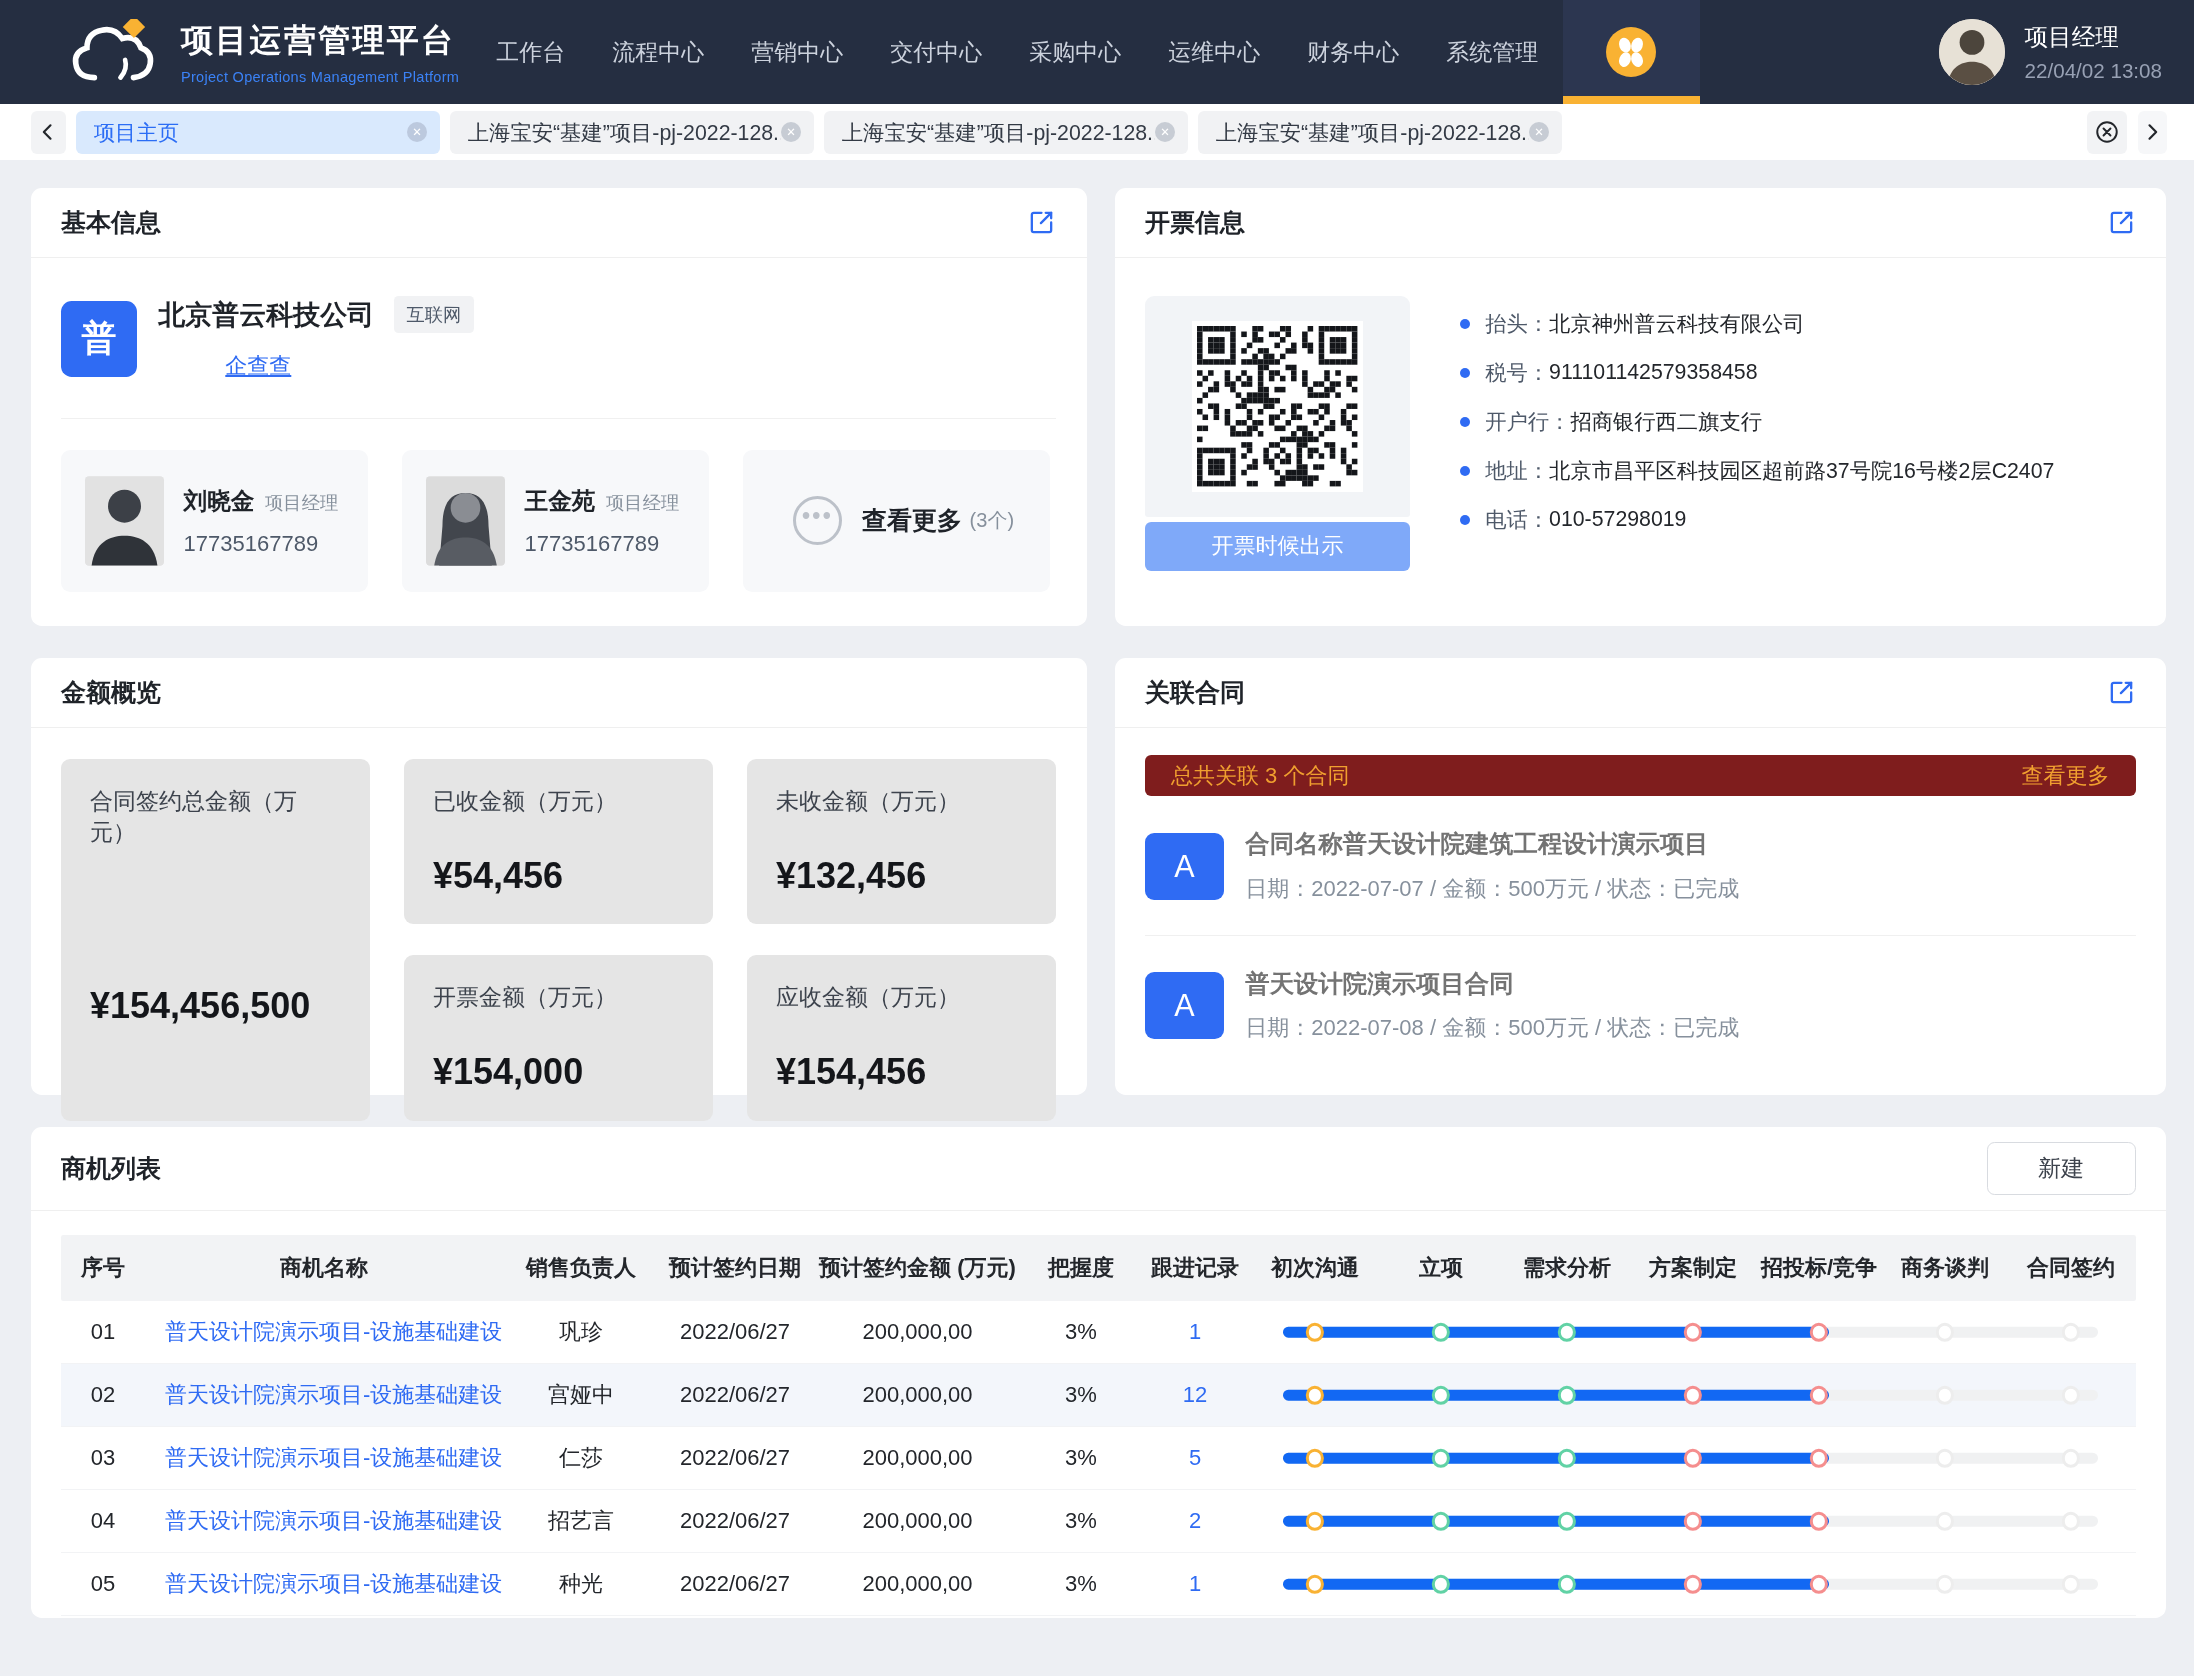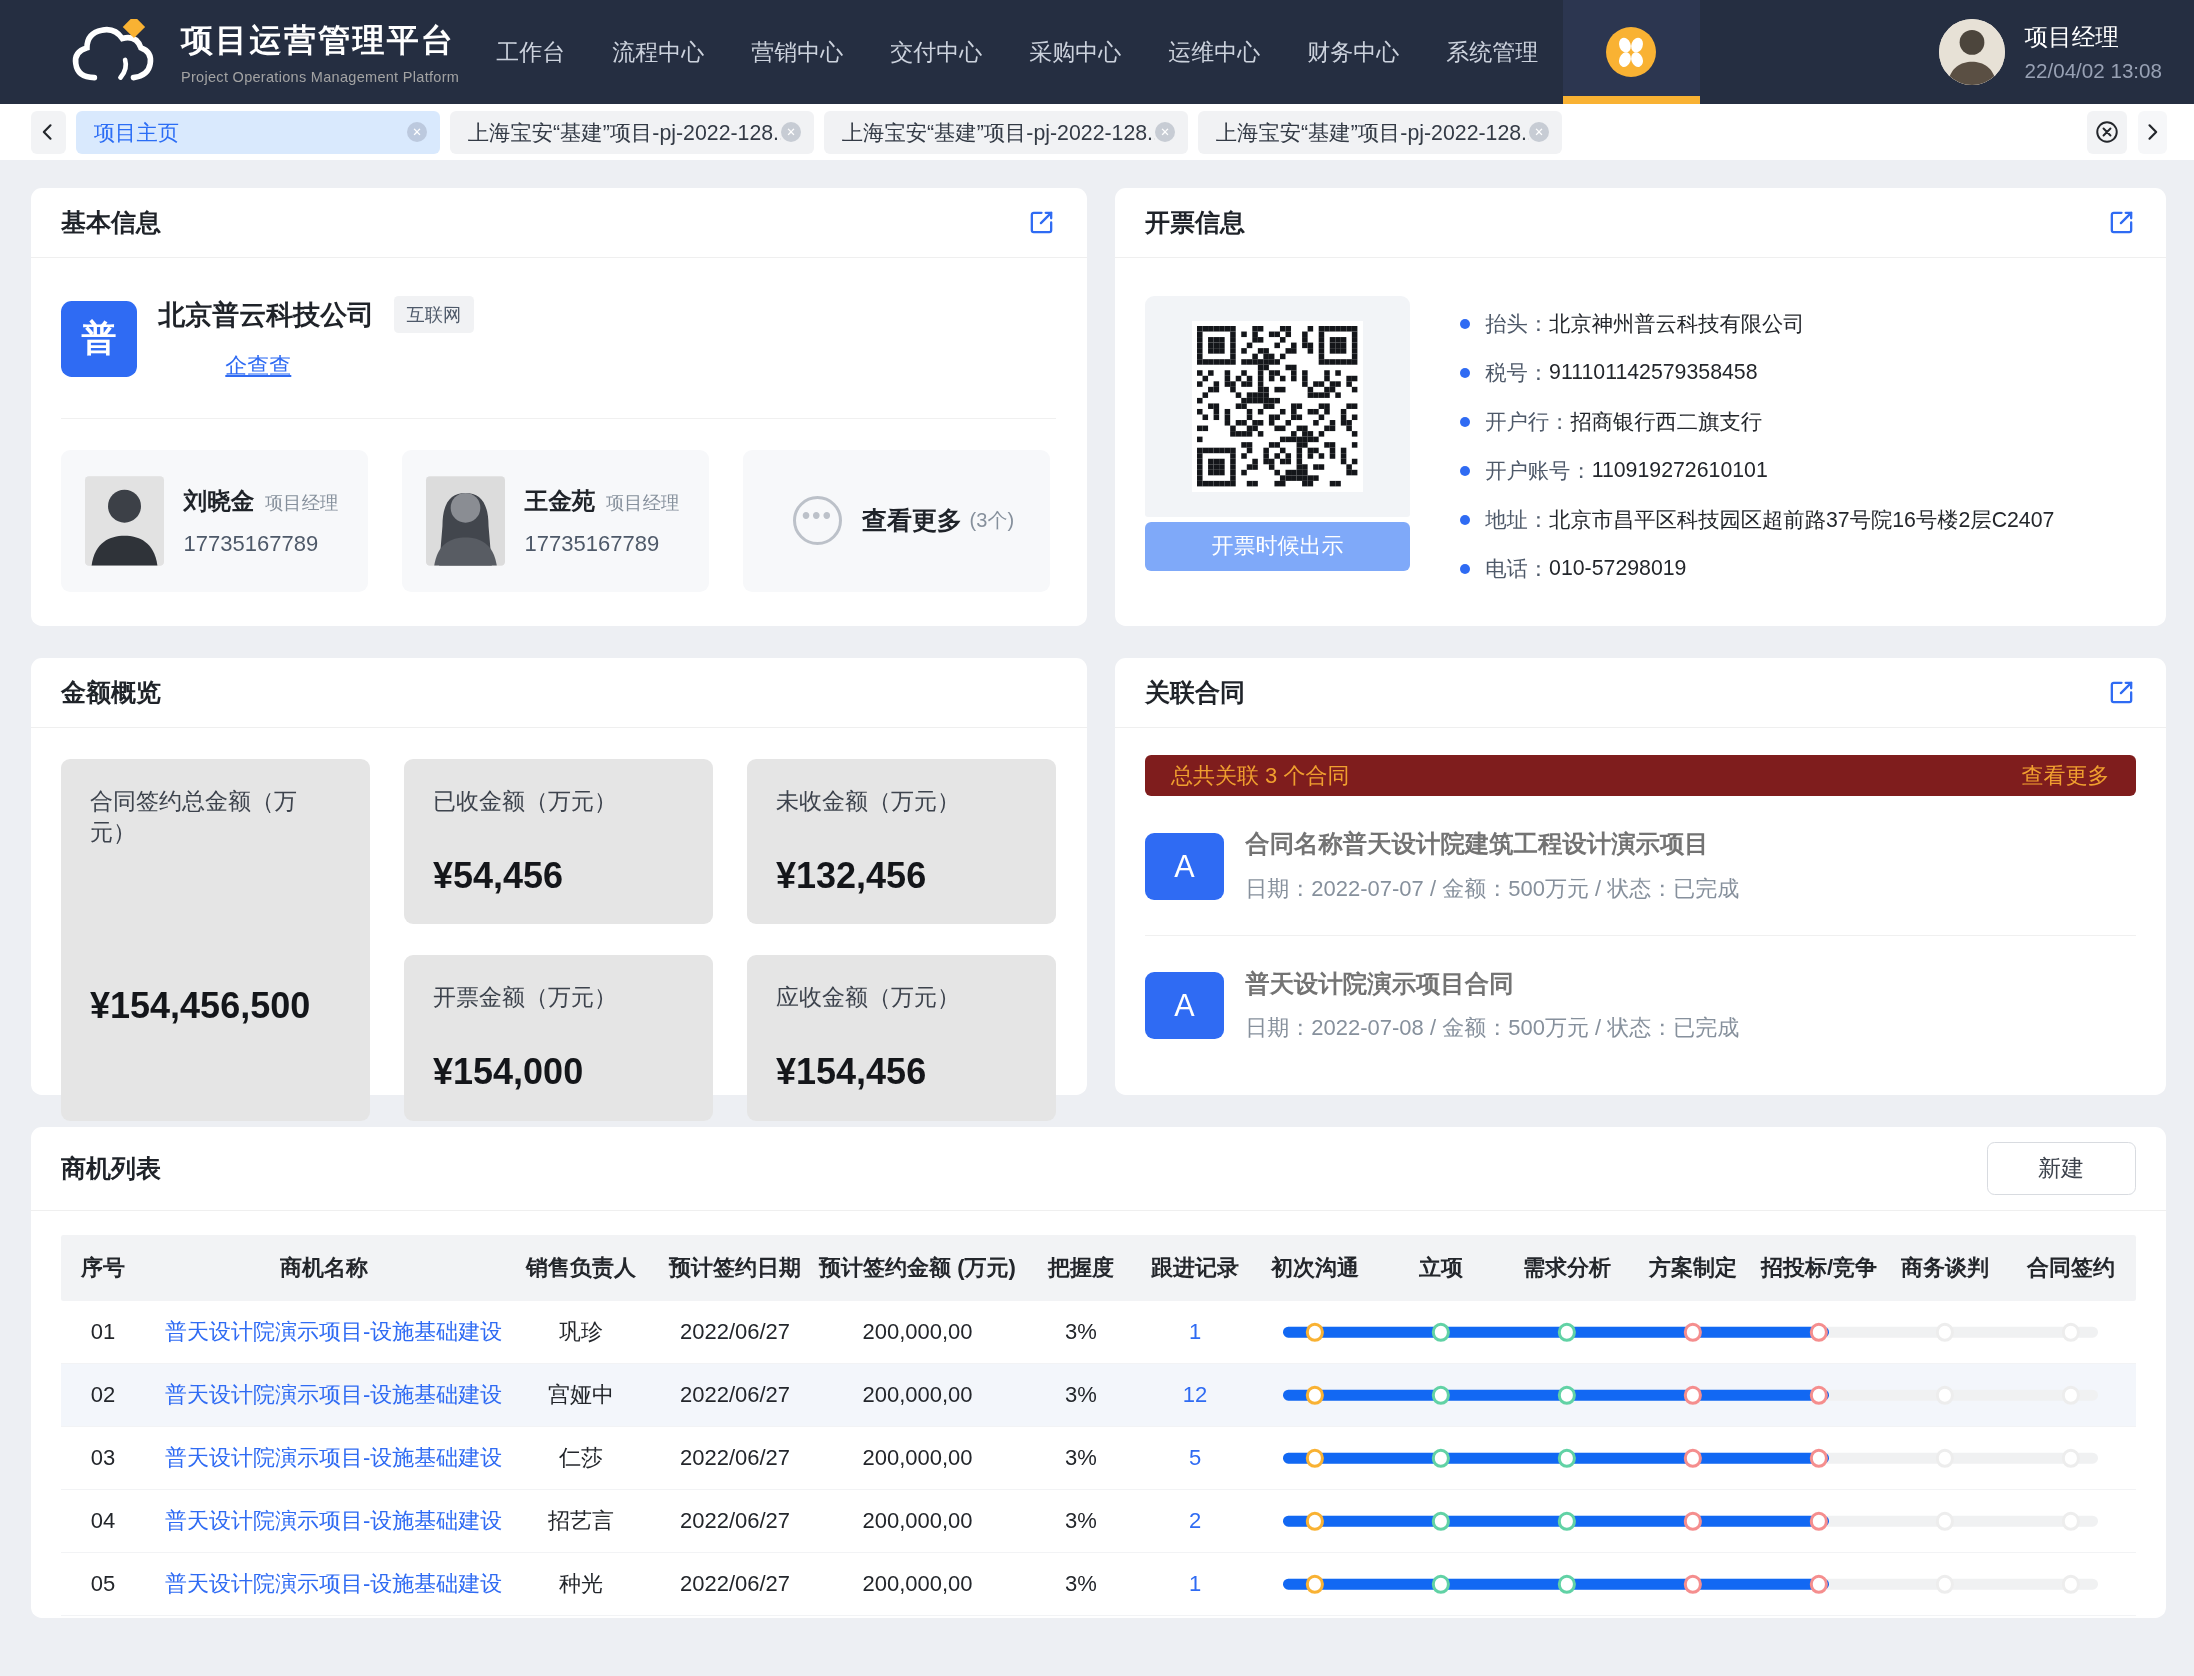--- a/index.html
+++ b/index.html
@@ -5,21 +5,21 @@
   * { margin:0; padding:0; box-sizing:border-box; }
   html,body { width:2194px; height:1676px; }
   body { background:#edeff3; font-family:"Liberation Sans", sans-serif; overflow:hidden; color:#1f2329; }
 
   
   .topnav { height:104px; background:#252e41; display:flex; align-items:center; padding-left:65px; }
   .logo { display:flex; align-items:center; }
   .logo-icon svg { width:96px; height:67px; display:block; }
   .logo-text { margin-left:20px; }
   .logo-title { font-size:32px; font-weight:700; color:#ffffff; letter-spacing:2.3px; }
-  .logo-sub { font-size:14.5px; color:#a3a3a3; margin-top:5.3px; letter-spacing:0.3px; }
+  .logo-sub { font-size:14.5px; color:#3b82f6; margin-top:5.3px; letter-spacing:0.3px; }
   .nav-items { display:flex; gap:47px; margin-left:37px; }
   .nav-item { font-size:23px; color:#ccd2dd; cursor:pointer; white-space:nowrap; }
   .apps-tile { width:137px; height:104px; margin-left:24.4px; background:#2c3650; display:flex; align-items:center; justify-content:center; position:relative; }
   .apps-tile::after { content:""; position:absolute; left:0; right:0; bottom:0; height:7.6px; background:#f9b233; }
   .apps-icon svg { width:50px; height:50px; display:block; }
   .user { margin-left:auto; margin-right:32px; display:flex; align-items:center; }
   .user-avatar { width:66px; height:66px; border-radius:50%; background:#e7e1d6; overflow:hidden; flex:none; }
   .user-avatar svg { width:100%; height:100%; display:block; }
   .user-text { margin-left:20px; }
   .user-role { font-size:23.6px; color:#ffffff; }
@@ -715,25 +715,20 @@
                 <span class="inv-label">税号：</span>
                 <span class="inv-value">911101142579358458</span>
               </div>
               <div class="inv-item">
                 <span class="inv-dot"></span>
                 <span class="inv-label">开户行：</span>
                 <span class="inv-value">招商银行西二旗支行</span>
               </div>
               <div class="inv-item">
                 <span class="inv-dot"></span>
-                <span class="inv-label">开户账号：</span>
-                <span class="inv-value">110919272610101</span>
-              </div>
-              <div class="inv-item">
-                <span class="inv-dot"></span>
                 <span class="inv-label">地址：</span>
                 <span class="inv-value">北京市昌平区科技园区超前路37号院16号楼2层C2407</span>
               </div>
               <div class="inv-item">
                 <span class="inv-dot"></span>
                 <span class="inv-label">电话：</span>
                 <span class="inv-value">010-57298019</span>
               </div>
             </div>
         </div>

